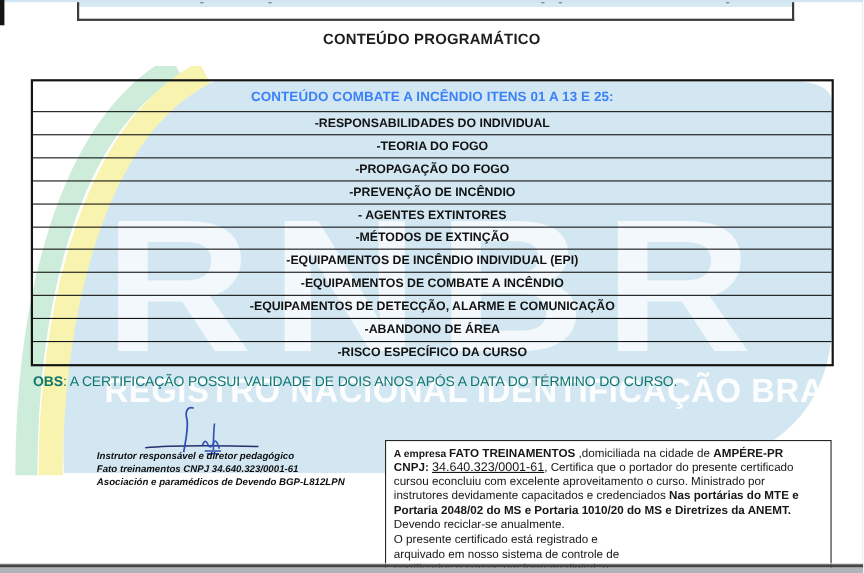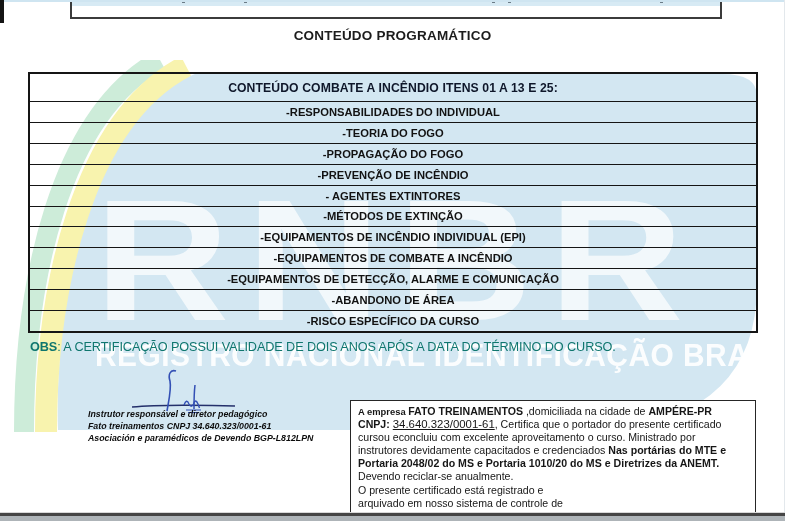--- a/index.html
+++ b/index.html
@@ -40,21 +40,21 @@
     letter-spacing:.5px;color:#ffffff;opacity:.93;white-space:nowrap;transform:scaleX(.98);transform-origin:left top;
   }
   
   .tbl{
     position:absolute;left:28px;top:72px;width:730px;height:261px;z-index:2;
     box-sizing:border-box;border:2px solid #151515;display:flex;flex-direction:column;background:transparent;
   }
   .tbl-header{
     height:27px;flex:0 0 27px;border-bottom:1.7px solid #151515;
     display:flex;align-items:center;justify-content:center;
-    font-size:12.2px;font-weight:bold;letter-spacing:.1px;color:#0f172a;
+    font-size:12.2px;font-weight:bold;letter-spacing:.1px;color:#3b82f6;
   }
   .tbl-row{
     flex:1 1 auto;border-bottom:1.7px solid #151515;
     display:flex;align-items:center;justify-content:center;
     font-size:11.2px;font-weight:bold;letter-spacing:0;color:#121212;
   }
   .tbl-row:last-child{border-bottom:none;}
   
   .obs{position:absolute;left:30px;top:340px;width:740px;z-index:2;font-size:12.7px;color:#0f766e;letter-spacing:-.1px;}
   .obs b{font-weight:bold;}

